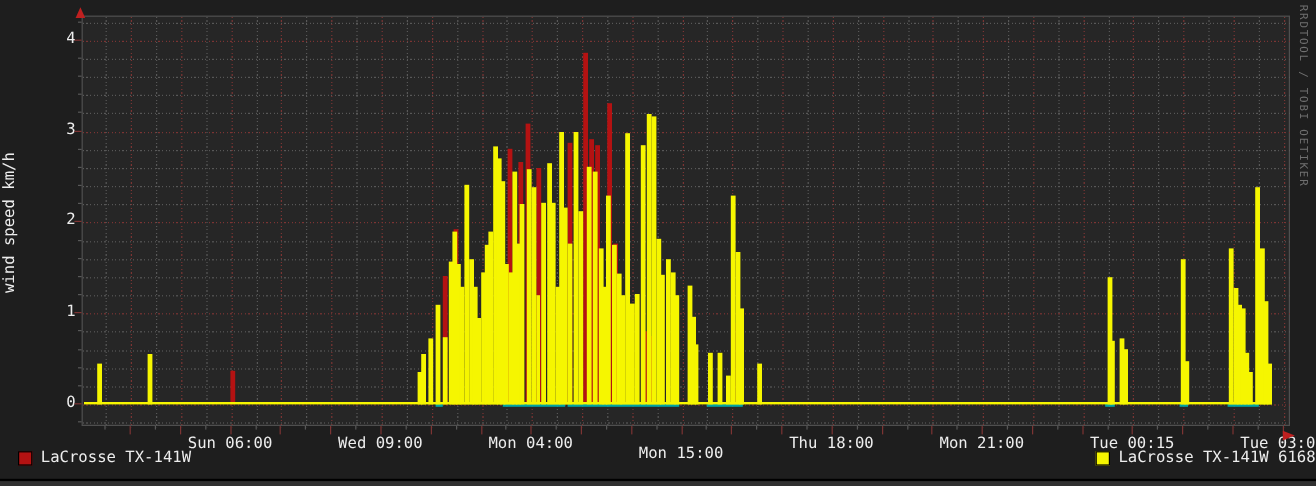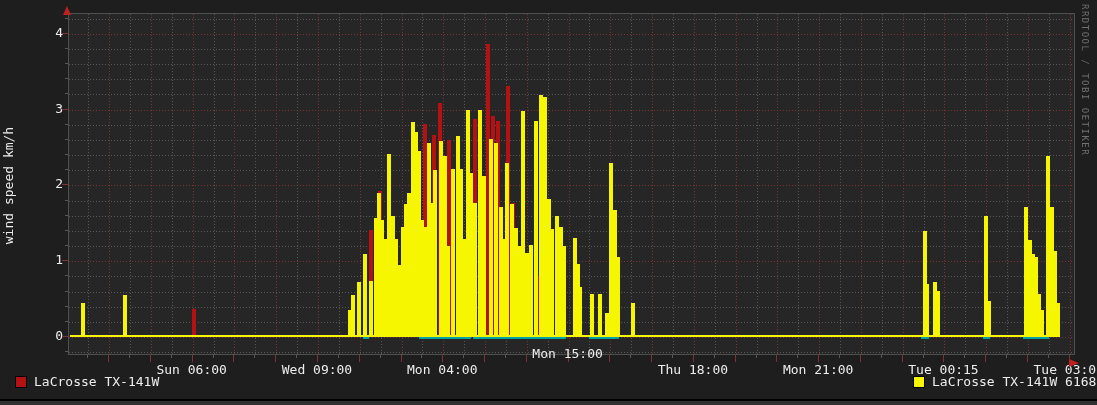--- a/index.html
+++ b/index.html
@@ -289,21 +289,21 @@
       <div class="tick" style="left: 943.488px; top: 355px; width: 1px; height: 7px; background: rgb(124, 52, 51);"></div>
       <div class="tick" style="left: 964.371px; top: 355px; width: 1px; height: 3px; background: rgb(88, 88, 88);"></div>
       <div class="tick" style="left: 985.254px; top: 355px; width: 1px; height: 7px; background: rgb(124, 52, 51);"></div>
       <div class="tick" style="left: 1006.14px; top: 355px; width: 1px; height: 3px; background: rgb(88, 88, 88);"></div>
       <div class="tick" style="left: 1027.02px; top: 355px; width: 1px; height: 7px; background: rgb(124, 52, 51);"></div>
       <div class="tick" style="left: 1047.9px; top: 355px; width: 1px; height: 3px; background: rgb(88, 88, 88);"></div>
       <div class="tick" style="left: 1068.79px; top: 355px; width: 1px; height: 7px; background: rgb(124, 52, 51);"></div>
       <div class="axis-label x-label" style="left: 151.7px; top: 363px; width: 80px;">Sun 06:00</div>
       <div class="axis-label x-label" style="left: 276.998px; top: 363px; width: 80px;">Wed 09:00</div>
       <div class="axis-label x-label" style="left: 402.296px; top: 363px; width: 80px;">Mon 04:00</div>
-      <div class="axis-label x-label" style="left: 527.594px; top: 347px; width: 80px;">Mon 15:00</div>
+      <div class="axis-label x-label" style="left: 527.594px; top: 372px; width: 80px;">Mon 15:00</div>
       <div class="axis-label x-label" style="left: 652.892px; top: 363px; width: 80px;">Thu 18:00</div>
       <div class="axis-label x-label" style="left: 778.19px; top: 363px; width: 80px;">Mon 21:00</div>
       <div class="axis-label x-label" style="left: 903.488px; top: 363px; width: 80px;">Tue 00:15</div>
       <div class="axis-label x-label" style="left: 1028.79px; top: 363px; width: 80px;">Tue 03:00</div>
     </div>
 
   <div id="ylabel-rot">wind speed km/h</div>
 
   <div class="arrow" id="y-arrow" style="left: 63px; top: 6px; border-left: 4px solid transparent; border-right: 4px solid transparent; border-bottom: 9px solid rgb(191, 32, 32);"></div>
   <div class="arrow" id="x-arrow" style="left: 1069px; top: 359px; border-top: 4px solid transparent; border-bottom: 4px solid transparent; border-left: 10px solid rgb(191, 32, 32);"></div>

